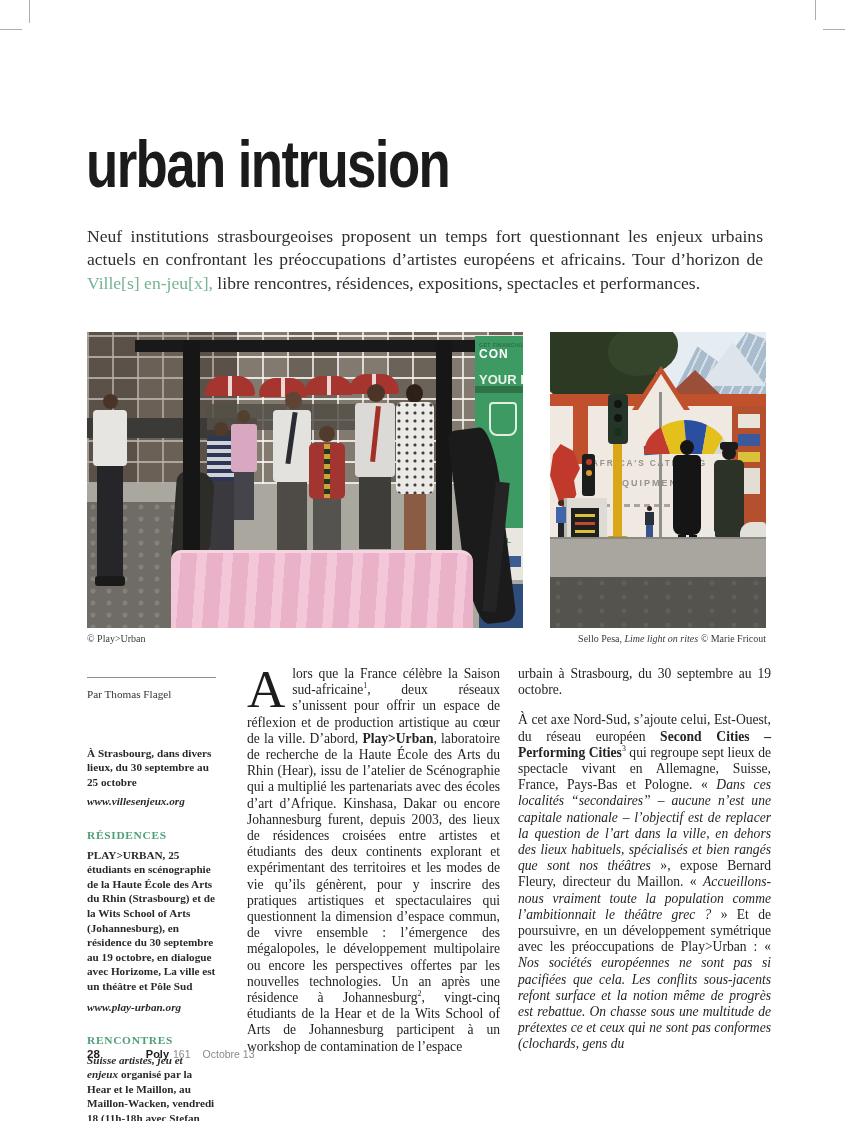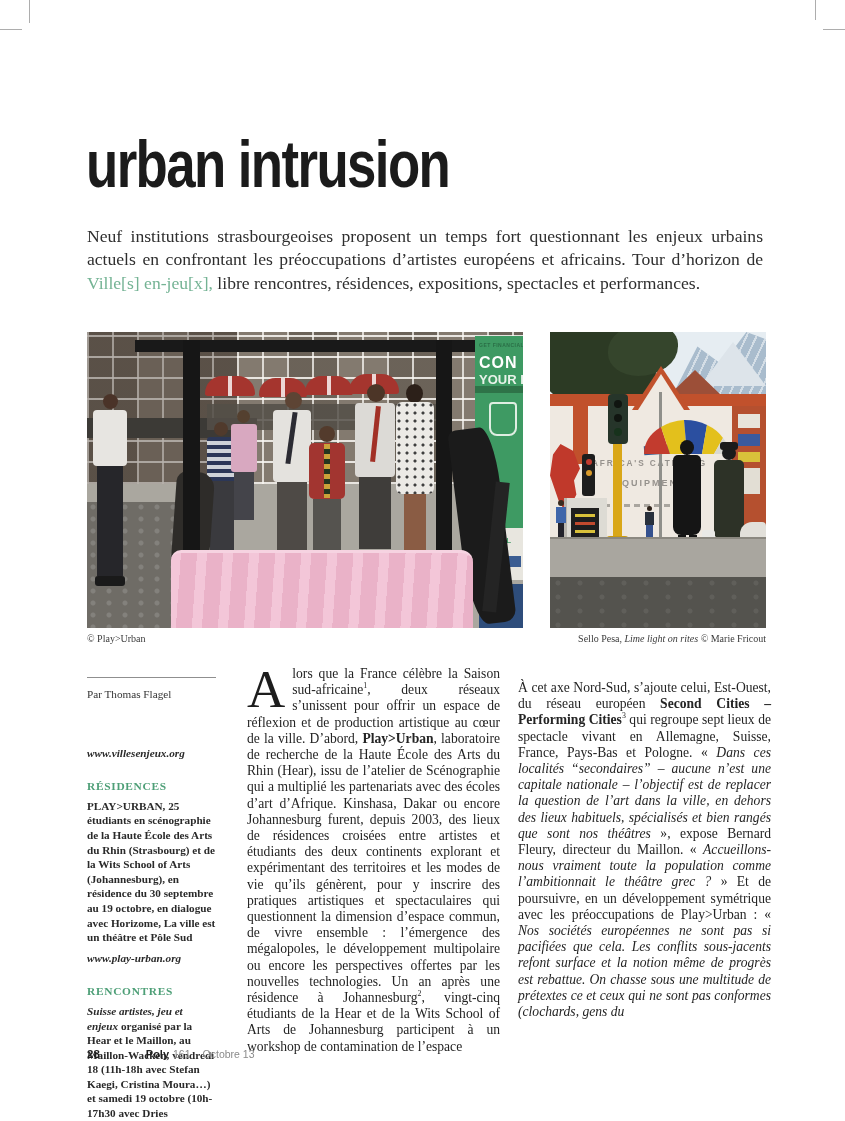--- a/index.html
+++ b/index.html
@@ -138,21 +138,21 @@
     </div>
     <div style="left:303px;top:50px;width:50px;height:172px;">
       <div class="fig-head" style="left:16px;top:2px;width:17px;height:19px;background:#2c2019;"></div>
       <div style="left:10px;top:2px;width:30px;height:34px;background:transparent;border-radius:50% 50% 0 0;box-shadow:0 8px 0 -2px transparent;"></div>
       <div style="left:6px;top:20px;width:38px;height:92px;background:#eceae6;background-image:radial-gradient(circle at 3px 3px,#3f3f3f 1.3px,transparent 1.8px);background-size:8px 8px;border-radius:6px;"></div>
       <div style="left:14px;top:112px;width:22px;height:58px;background:#8a5c44;"></div>
     </div>
 
     <div style="left:388px;top:4px;width:48px;height:192px;background:#3e9a63;">
       <div class="poster-txt" style="left:4px;top:6px;font-size:5px;color:#2a6e46;letter-spacing:.5px;">GET FINANCIAL</div>
-      <div class="poster-txt" style="left:4px;top:18px;font-size:16px;letter-spacing:1px;">CON</div>
+      <div class="poster-txt" style="left:4px;top:11px;font-size:12px;letter-spacing:1px;">CON</div>
       <div class="poster-txt" style="left:4px;top:36px;font-size:13px;color:#e9f3ea;">YOUR L</div>
       <div style="left:0;top:50px;width:48px;height:7px;background:#2e7348;"></div>
       <div style="left:14px;top:66px;width:24px;height:30px;border:2px solid #dfeee2;border-radius:4px 4px 8px 8px;"></div>
     </div>
     <div style="left:388px;top:196px;width:48px;height:52px;background:#e8e6df;">
       <div class="poster-txt" style="left:26px;top:8px;font-size:8px;color:#3e9a63;">PL</div>
       <div style="left:4px;top:8px;width:18px;height:3px;background:#7fae92;"></div>
       <div style="left:4px;top:14px;width:14px;height:3px;background:#7fae92;"></div>
       <div style="left:2px;top:28px;width:44px;height:11px;background:#3b5d92;"></div>
     </div>
@@ -248,33 +248,35 @@
     <div style="left:0;top:205px;width:216px;height:42px;background:#a9a69f;border-top:2px solid #8b8880;"></div>
     <div style="left:0;top:245px;width:216px;height:51px;background:#54534e;background-image:radial-gradient(circle at 8px 6px,rgba(255,255,255,.07) 2px,transparent 3px);background-size:22px 14px;"></div>
   </div>
 
   <div class="caption caption-left">© Play&gt;Urban</div>
   <div class="caption caption-right"><span>Sello Pesa, </span><span class="seg-i">Lime light on rites</span><span> © Marie Fricout</span></div>
 
   <aside class="sidebar">
     <div class="side-rule"></div>
     <div class="byline">Par Thomas Flagel</div>
+    <div class="venue">À Strasbourg, dans divers lieux, du 30 septembre au 25 octobre</div>
     <div class="side-url">www.villesenjeux.org</div>
     <div class="side-head">RÉSIDENCES</div>
     <div class="side-body"><span class="seg-b">PLAY&gt;URBAN, 25 étudiants en scénographie de la Haute École des Arts du Rhin (Strasbourg) et de la Wits School of Arts (Johannesburg), en résidence du 30 septembre au 19 octobre, en dialogue avec Horizome, La ville est un théâtre et Pôle Sud</span></div>
     <div class="side-url">www.play-urban.org</div>
     <div class="side-head">RENCONTRES</div>
     <div class="side-body"><span class="seg-bi">Suisse artistes, jeu et enjeux</span><span class="seg-b"> organisé par la Hear et le Maillon, au Maillon-Wacken, vendredi 18 (11h-18h avec Stefan Kaegi, Cristina Moura…) et samedi 19 octobre (10h-17h30 avec Dries Verhoeven, Sello Pesa, Androa Mindre Kolo…), entrée libre</span></div>
 
   </aside>
 
   <div class="col col1">
     <p><span class="dropcap">A</span><span><span>lors que la France célèbre la Saison sud-africaine</span><span class="seg-sup">1</span><span>, deux réseaux s’unissent pour offrir un espace de réflexion et de production artistique au cœur de la ville. D’abord, </span><span class="seg-b">Play&gt;Urban</span><span>, laboratoire de recherche de la Haute École des Arts du Rhin (Hear), issu de l’atelier de Scénographie qui a multiplié les partenariats avec des écoles d’art d’Afrique. Kinshasa, Dakar ou encore Johannesburg furent, depuis 2003, des lieux de résidences croisées entre artistes et étudiants des deux continents explorant et expérimentant des territoires et les modes de vie qu’ils génèrent, pour y inscrire des pratiques artistiques et spectaculaires qui questionnent la dimension d’espace commun, de vivre ensemble : l’émergence des mégalopoles, le développement multipolaire ou encore les perspectives offertes par les nouvelles technologies. Un an après une résidence à Johannesburg</span><span class="seg-sup">2</span><span>, vingt-cinq étudiants de la Hear et de la Wits School of Arts de Johannesburg participent à un workshop de contamination de l’espace</span></span></p>
   </div>
   <div class="col col2">
+    <p>urbain à Strasbourg, du 30 septembre au 19 octobre.</p>
     <p class="p2"><span>À cet axe Nord-Sud, s’ajoute celui, Est-Ouest, du réseau européen </span><span class="seg-b">Second Cities – Performing Cities</span><span class="seg-sup">3</span><span> qui regroupe sept lieux de spectacle vivant en Allemagne, Suisse, France, Pays-Bas et Pologne. « </span><span class="seg-i">Dans ces localités “secondaires” – aucune n’est une capitale nationale – l’objectif est de replacer la question de l’art dans la ville, en dehors des lieux habituels, spécialisés et bien rangés que sont nos théâtres</span><span> », expose Bernard Fleury, directeur du Maillon. « </span><span class="seg-i">Accueillons-nous vraiment toute la population comme l’ambitionnait le théâtre grec ?</span><span> » Et de poursuivre, en un développement symétrique avec les préoccupations de Play&gt;Urban : « </span><span class="seg-i">Nos sociétés européennes ne sont pas si pacifiées que cela. Les conflits sous-jacents refont surface et la notion même de progrès est rebattue. On chasse sous une multitude de prétextes ce et ceux qui ne sont pas conformes (clochards, gens du</span></p>
   </div>
 
   <footer class="footer">
     <span class="pg">28</span><span class="mag">Poly</span><span class="iss">161</span><span>Octobre 13</span>
   </footer>
 
 </div>
 
 </body></html>

